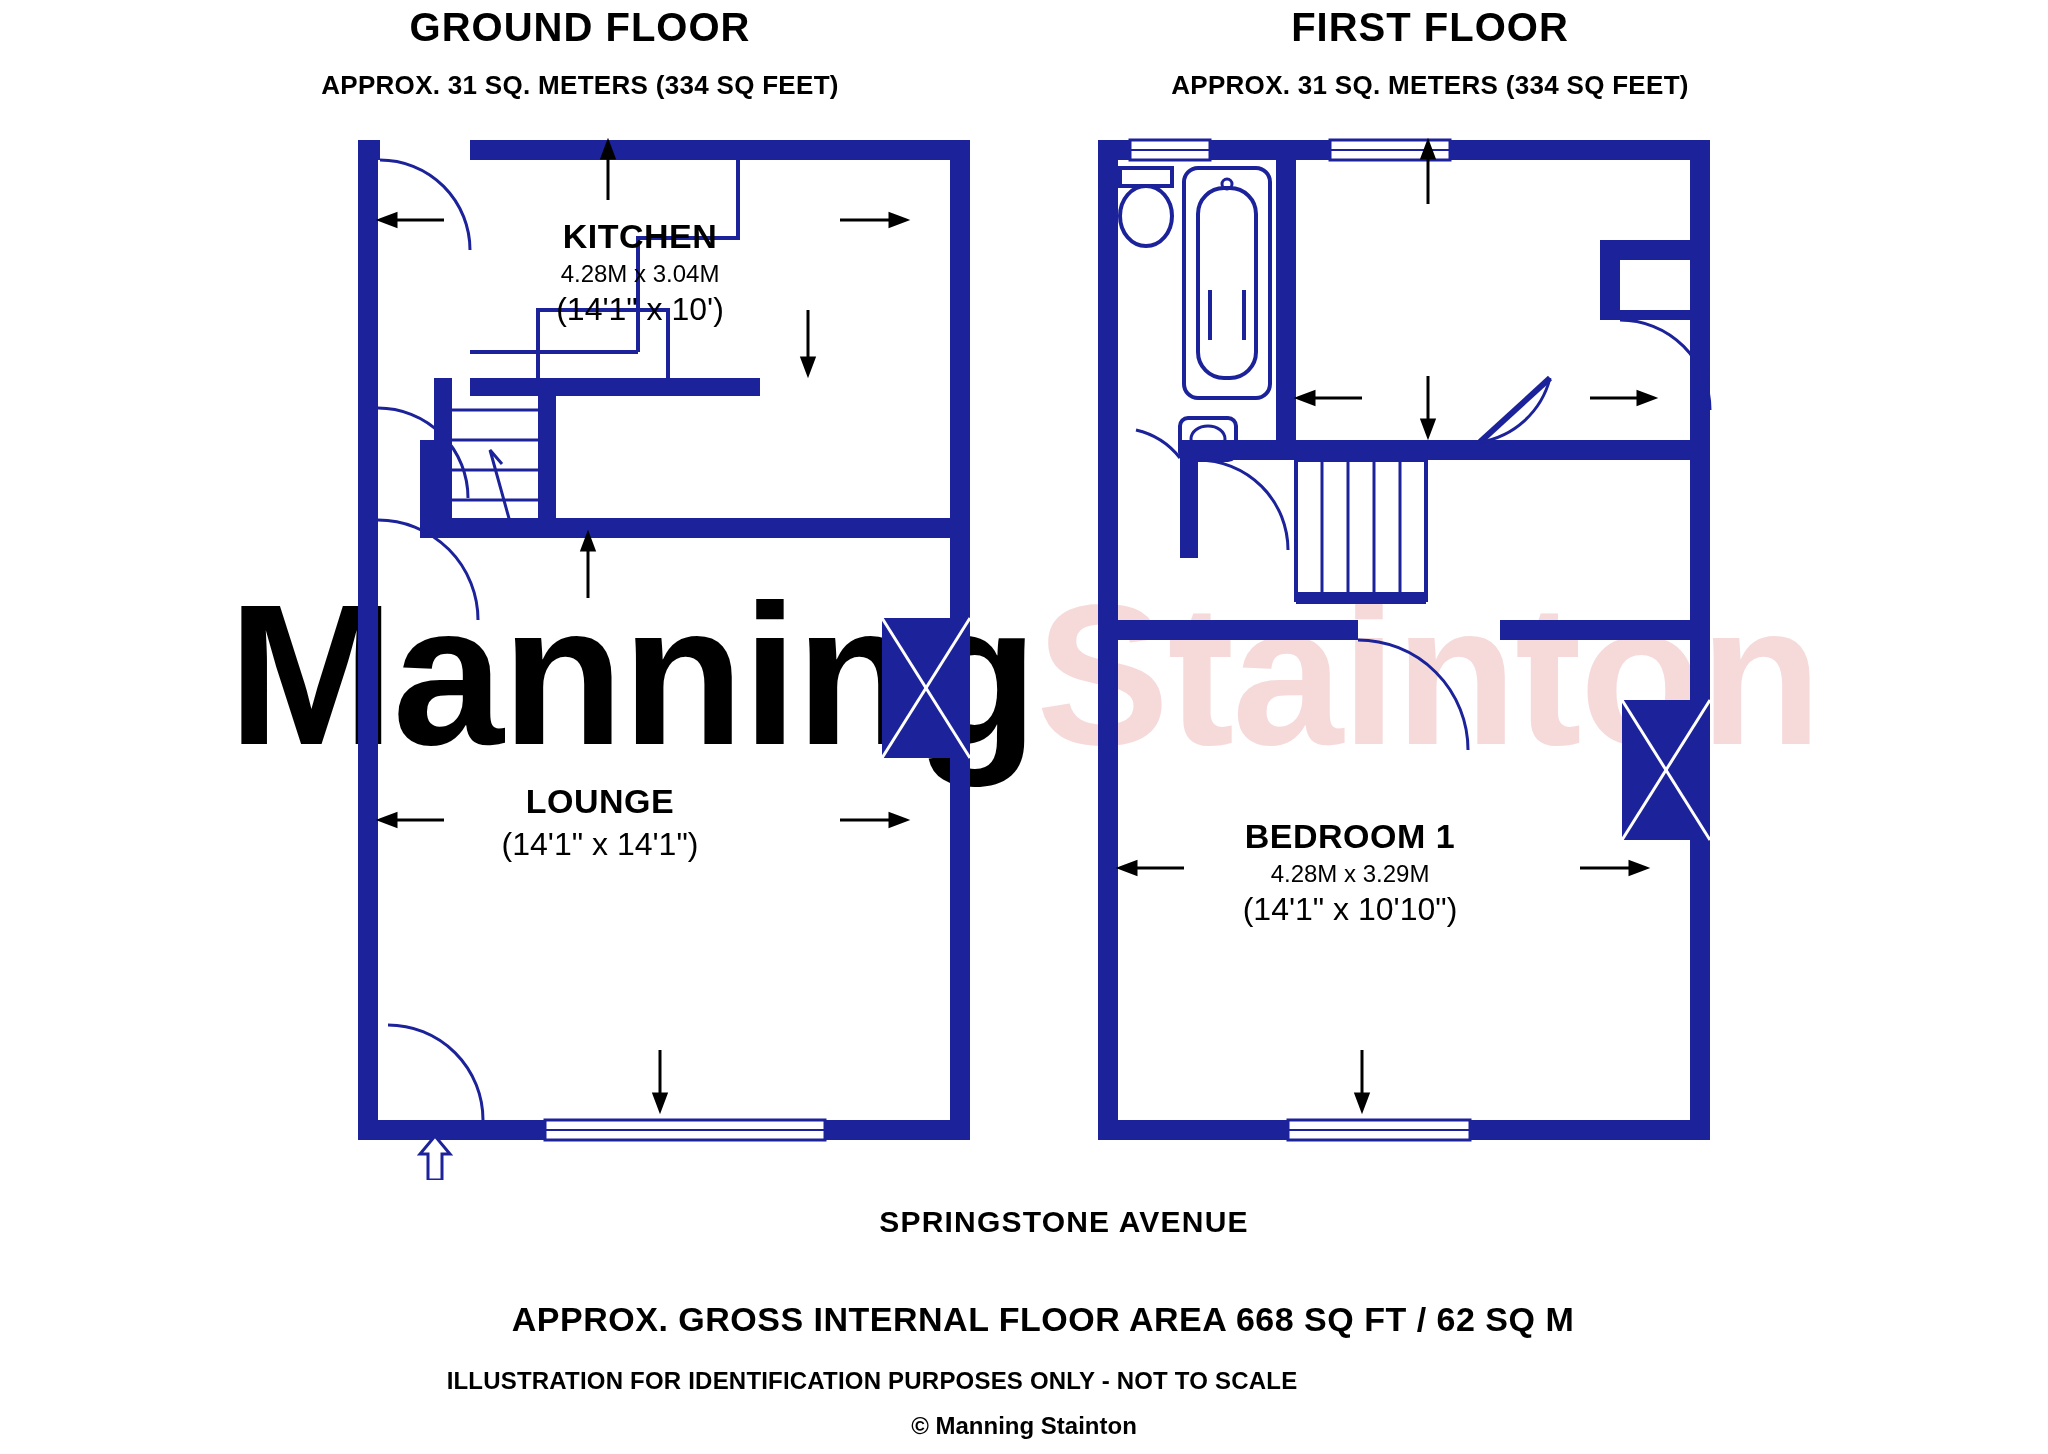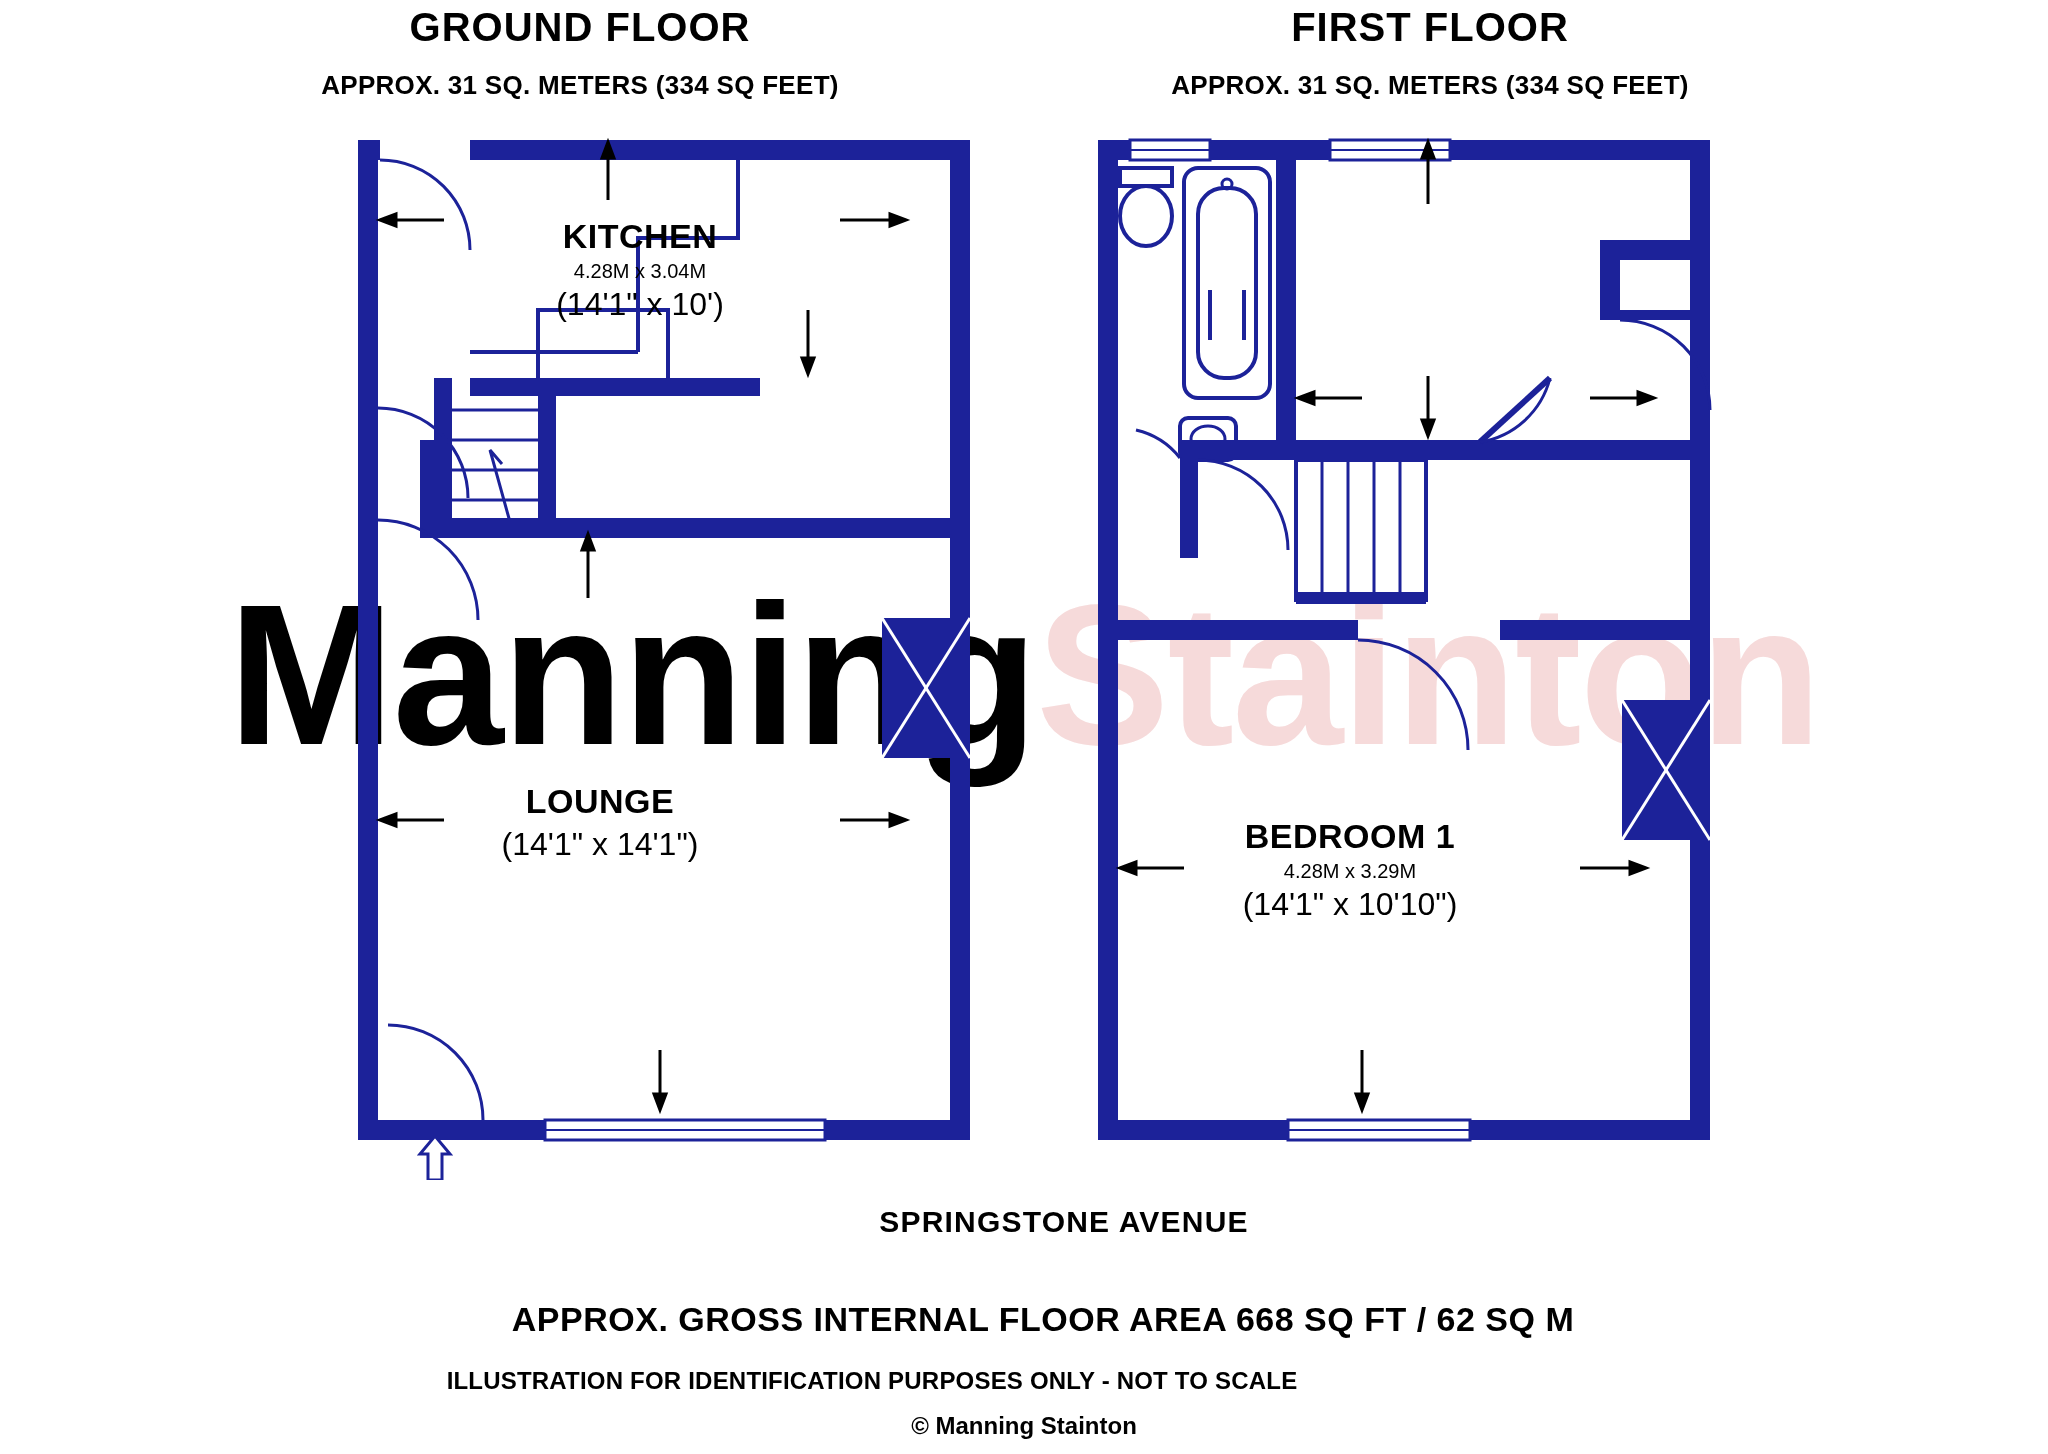--- a/index.html
+++ b/index.html
@@ -67,21 +67,21 @@
     z-index: 6;
     line-height: 1.28;
   }
   .room-label .nm {
     font-size: 34px;
     font-weight: bold;
     letter-spacing: 0.5px;
     display: block;
   }
   .room-label .dm {
-    font-size: 20px;
+    font-size: 24px;
     display: block;
   }
   .room-label .df {
     font-size: 32px;
     display: block;
   }
 
   
   .street {
     position: absolute;

